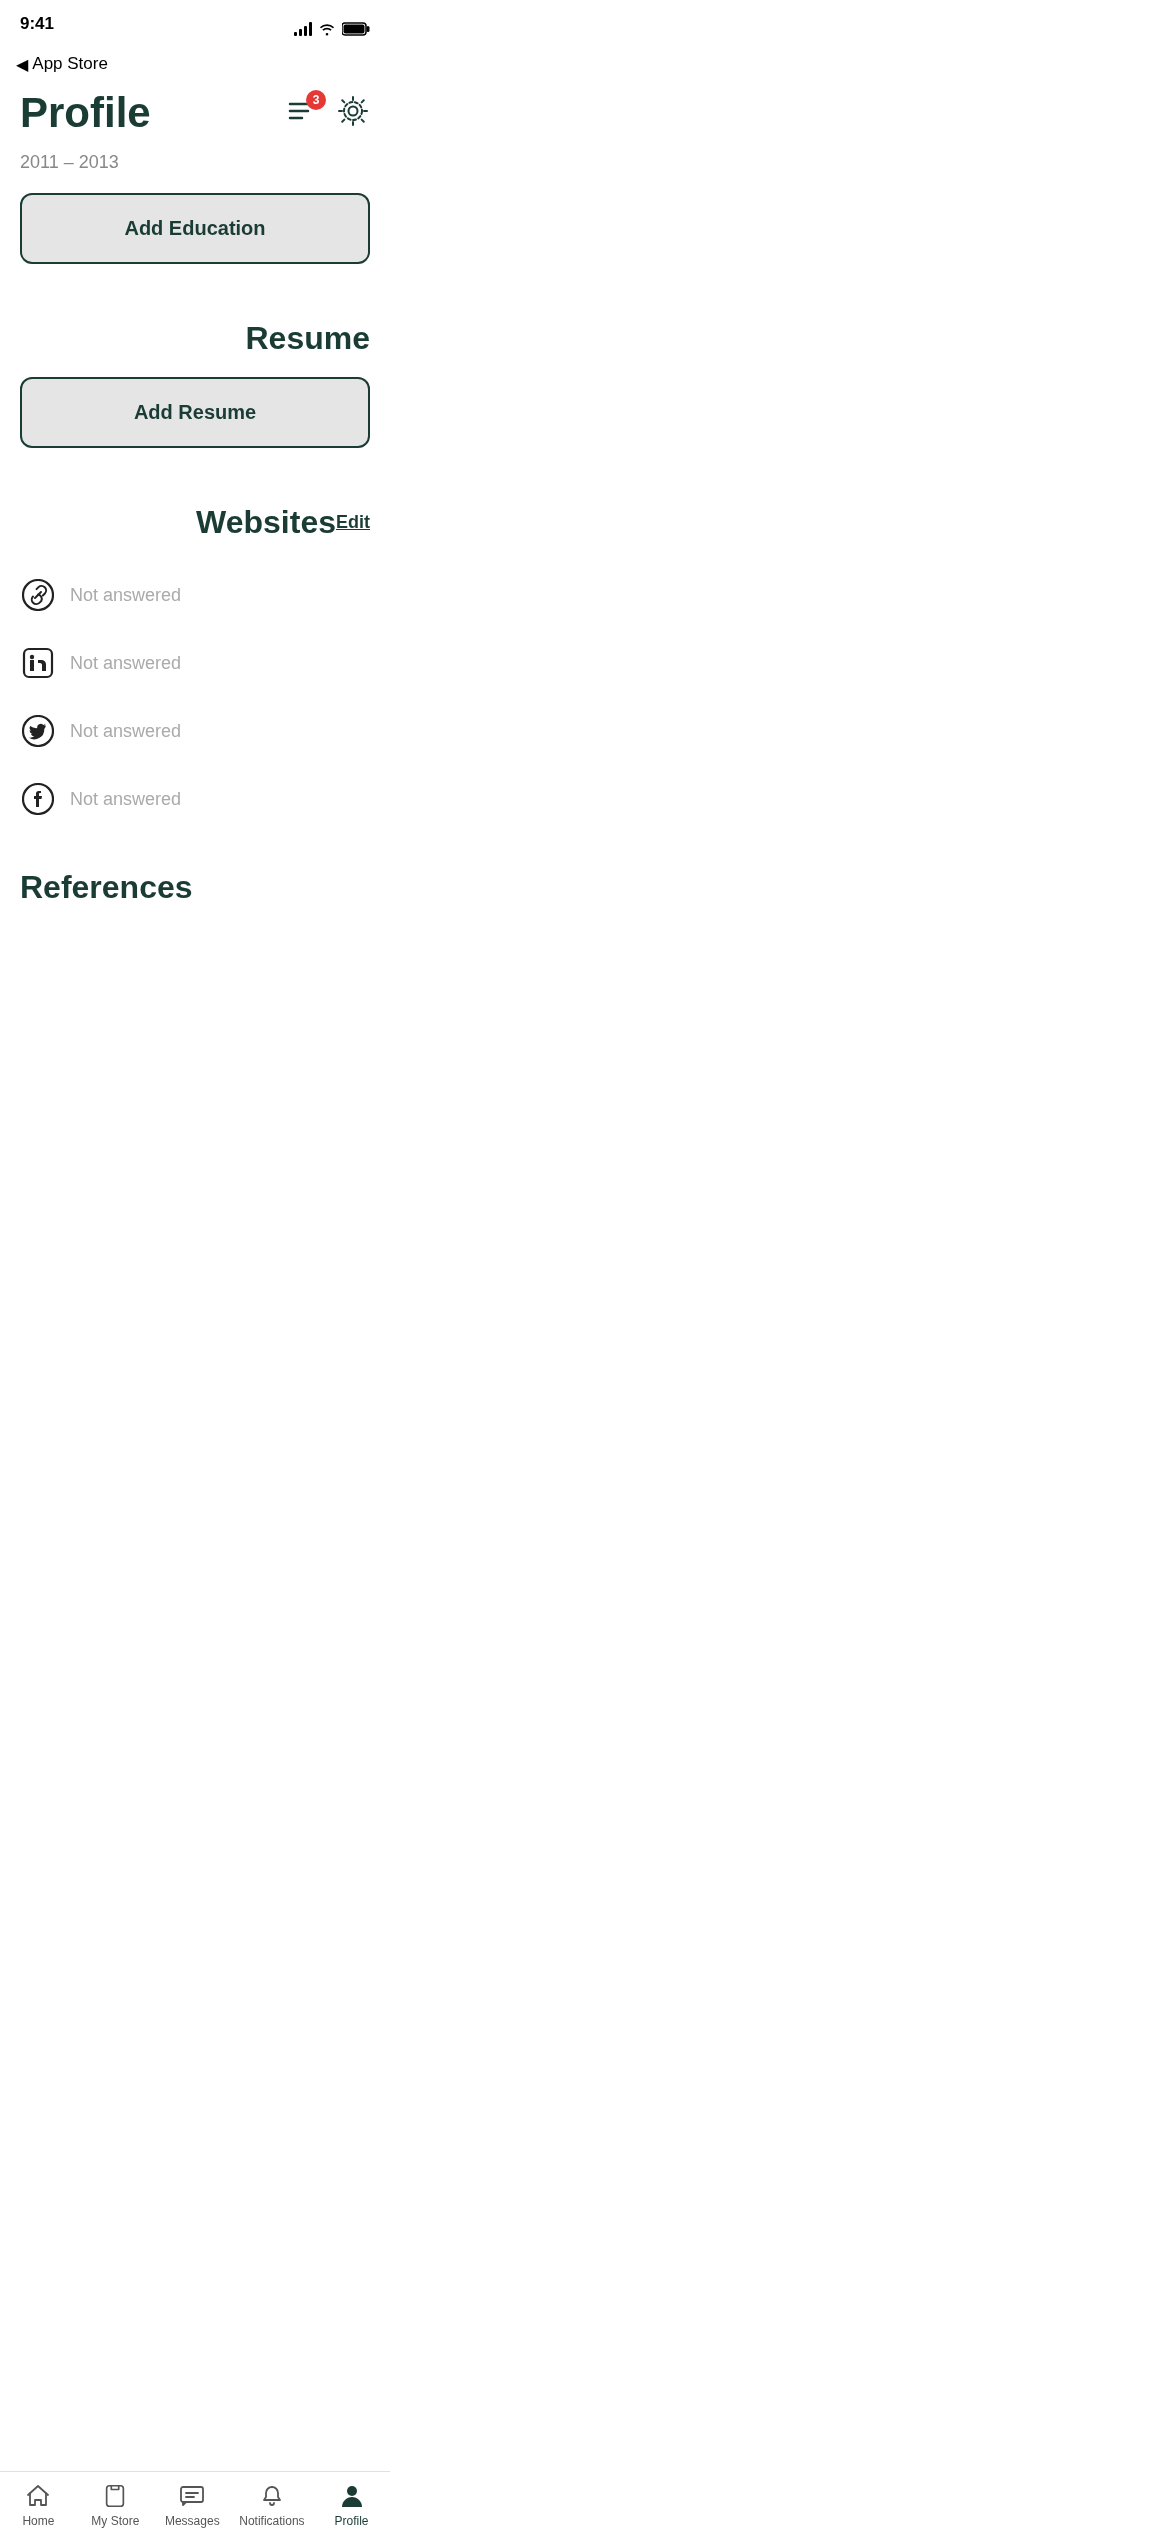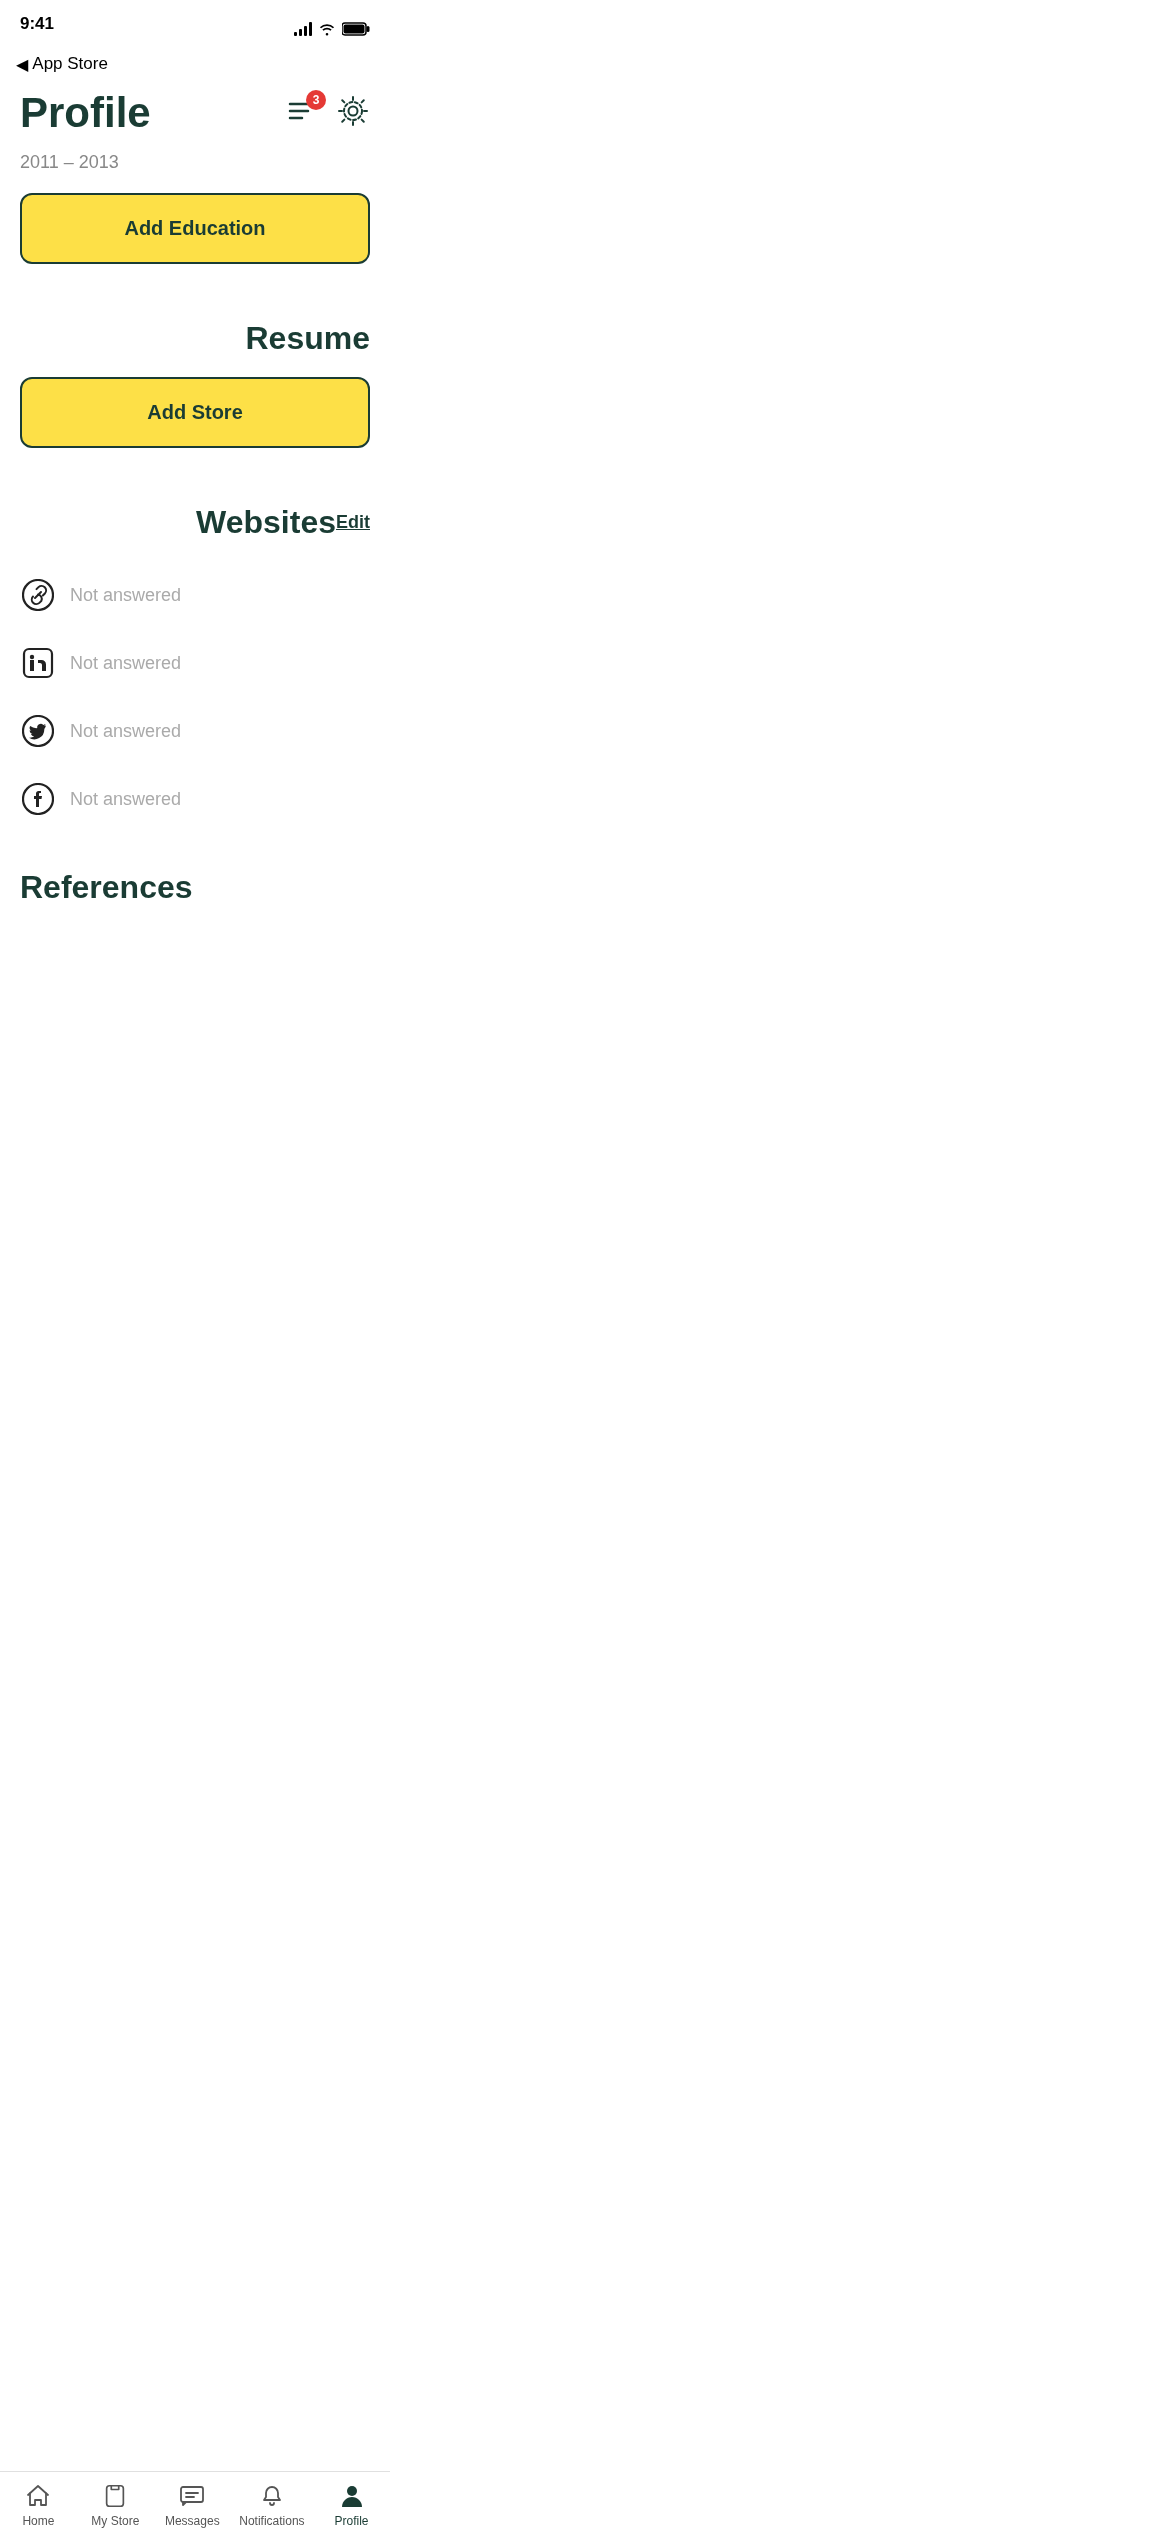--- a/index.html
+++ b/index.html
@@ -117,21 +117,21 @@
       padding: 0 20px 20px 20px;
     }
 
     .add-btn {
       display: block;
       width: calc(100% - 40px);
       margin: 0 20px 40px 20px;
       padding: 22px;
       border: 2px solid #1a3c34;
       border-radius: 12px;
-      background: #fde047;
+      background: #e5e5e5;
       font-size: 20px;
       font-weight: 700;
       color: #1a3c34;
       text-align: center;
       cursor: pointer;
     }
 
     .section-header {
       display: flex;
       justify-content: flex-end;
@@ -324,21 +324,21 @@
 
 <button class="add-btn">Add Education</button>
 
 <div style="height: 16px;"></div>
 
 <div class="section-header">
   <h2 class="section-title">Resume</h2>
 </div>
 
 <div class="resume-btn-wrap">
-  <button class="add-btn" style="margin-bottom:0;">Add Store</button>
+  <button class="add-btn" style="margin-bottom:0;">Add Resume</button>
 </div>
 
 <div style="height: 16px;"></div>
 
 <div class="section-header">
   <h2 class="section-title">Websites</h2>
   <span class="section-edit">Edit</span>
 </div>
 
 <div>

